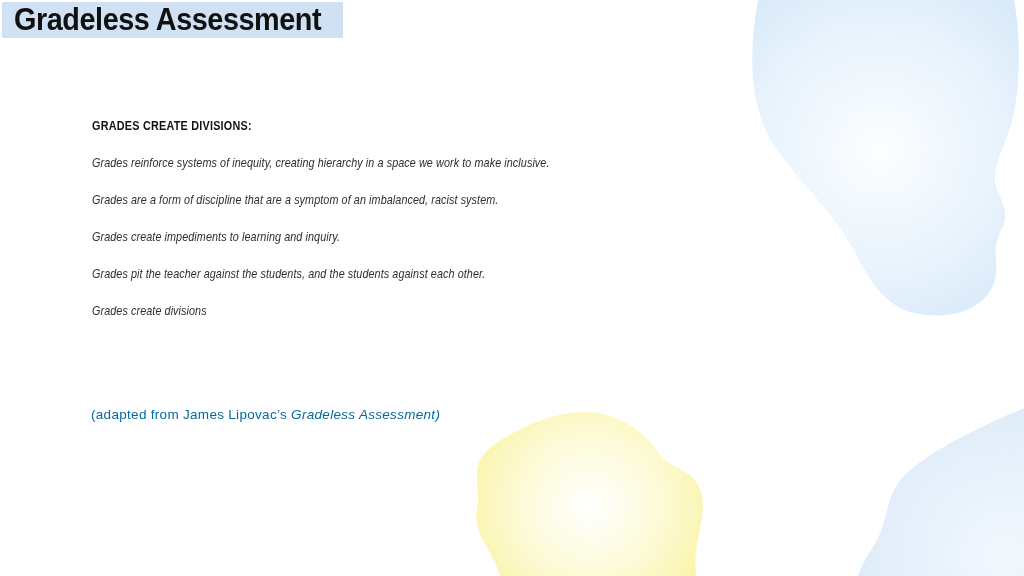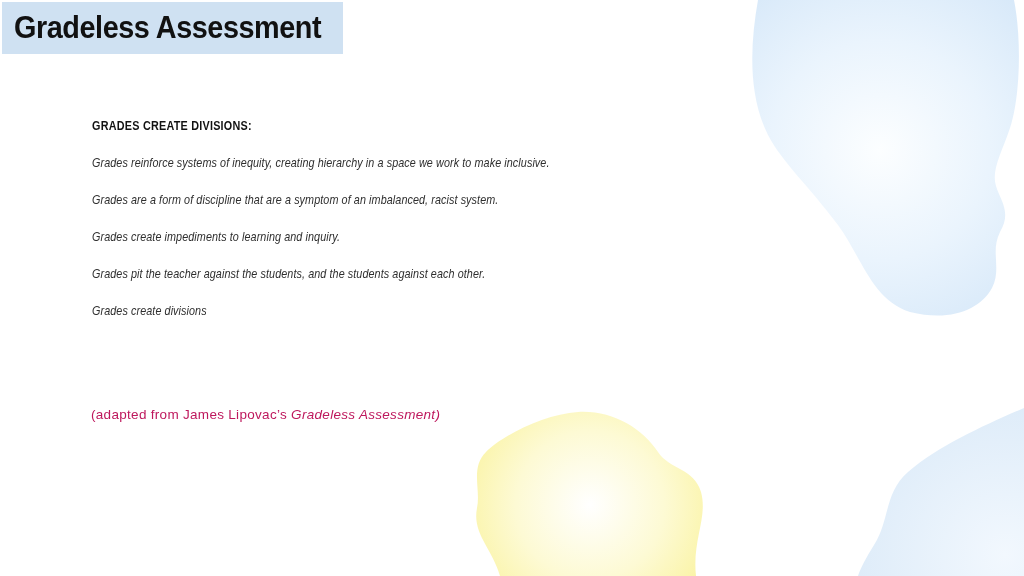--- a/index.html
+++ b/index.html
@@ -14,21 +14,21 @@
   }
   .bg-decor {
     position: absolute;
     left: 0; top: 0;
     width: 1024px; height: 576px;
     pointer-events: none;
   }
   .banner {
     position: absolute;
     left: 2px; top: 2px;
-    width: 341px; height: 52px;
+    width: 341px; height: 36px;
     background: #cfe1f2;
     display: flex;
     align-items: center;
   }
   .title {
     margin: 0;
     padding-left: 13px;
     font-size: 31px;
     font-weight: 700;
     letter-spacing: -0.5px;
@@ -60,21 +60,21 @@
     font-style: italic;
     letter-spacing: 0.1px;
     color: #2e2e2e;
   }
   .attribution {
     position: absolute;
     left: 91px; top: 407px;
     margin: 0;
     font-size: 13.5px;
     letter-spacing: 0.3px;
-    color: #be185d;
+    color: #0369a1;
     white-space: nowrap;
   }
   .attribution .work-title { font-style: italic; }
 </style>
 </head>
 <body>
 
 <div class="slide">
 
   <svg class="bg-decor" viewBox="0 0 1024 576" xmlns="http://www.w3.org/2000/svg" aria-hidden="true">

